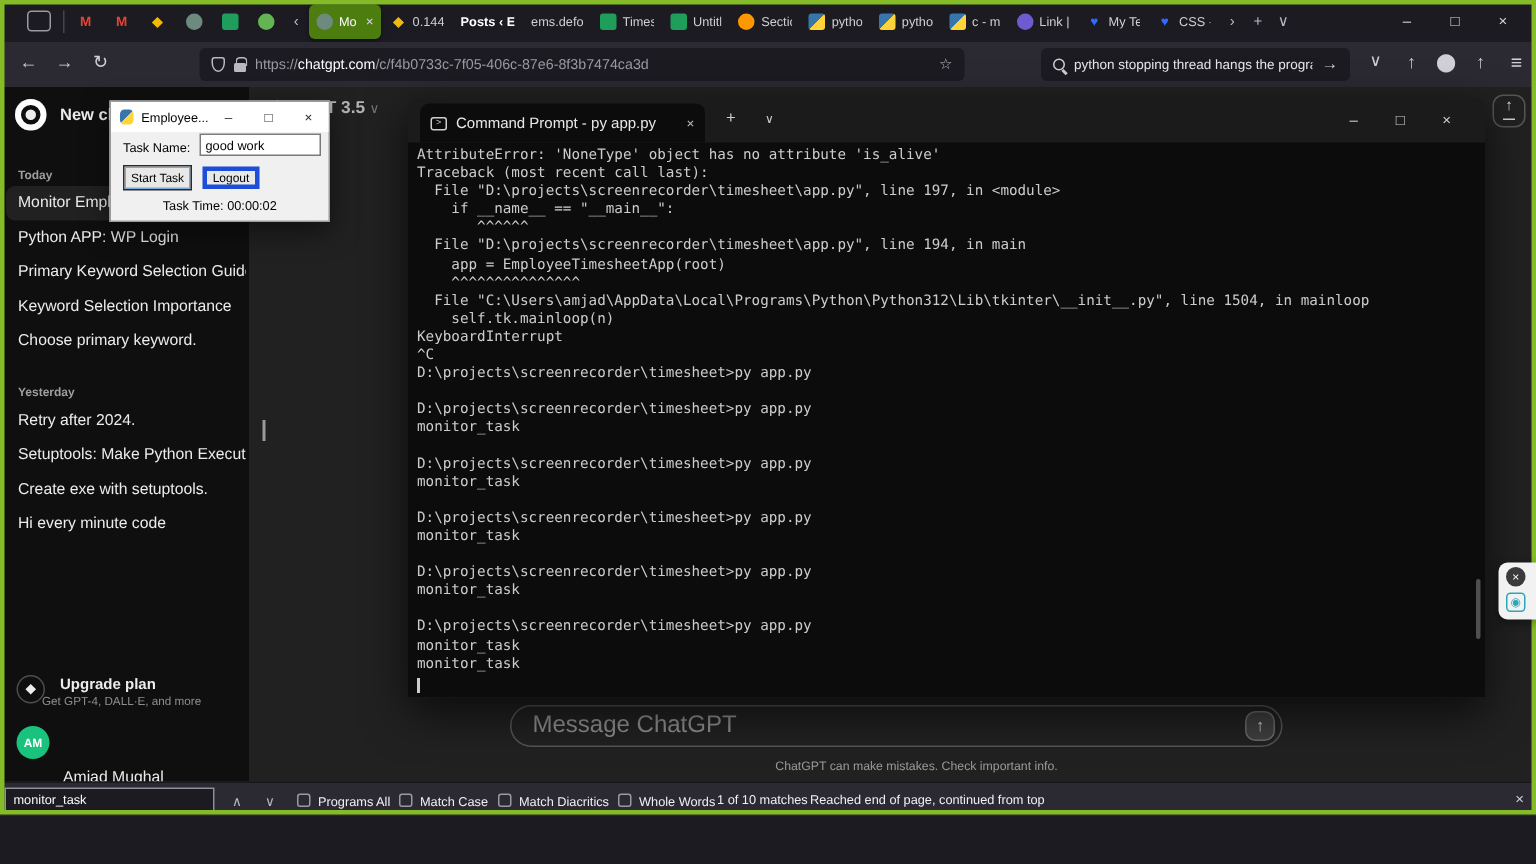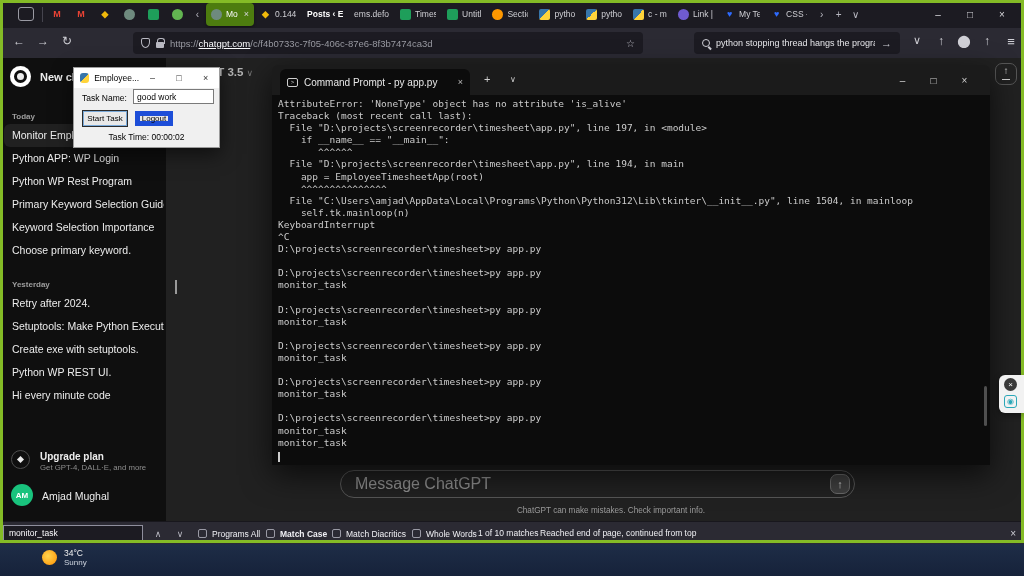--- a/index.html
+++ b/index.html
@@ -26,21 +26,21 @@
   .tclose { color:#d5d5dc; font-size:9px; padding-left:2px; }
   .winctl { position:absolute; top:0; height:28px; display:flex; align-items:center; color:#d7d7dc; }
   .winctl span { width:32px; text-align:center; font-size:10px; }
 
   .navbar { position:absolute; left:0; top:28px; width:1024px; height:30px; background:#2b2a33;
     color:#d0d0d6; }
   .navico { position:absolute; top:6px; font-size:12px; color:#d0d0d6; width:18px; text-align:center; }
   .urlbar { position:absolute; left:133px; top:4px; width:510px; height:22px; background:#1c1b22;
     border-radius:4px; display:flex; align-items:center; padding:0 8px; gap:6px; }
   .urltext { font-size:9.5px; color:#999aa2; white-space:nowrap; overflow:hidden; flex:1; }
-  .urltext b { color:#fbfbfe; font-weight:normal;text-decoration:underline; }
+  .urltext b { color:#fbfbfe; font-weight:normal; }
   .shield { width:9px; height:10px; border:1.5px solid #b9b9c2; border-radius:2px 2px 50% 50%/2px 2px 60% 60%; }
   .lock { position:relative; width:8px; height:6px; background:#b9b9c2; border-radius:1px; margin-top:4px; }
   .lock:before { content:""; position:absolute; left:1px; top:-4px; width:6px; height:5px;
     border:1.5px solid #b9b9c2; border-bottom:none; border-radius:3px 3px 0 0; }
   .star { font-size:10px; color:#b9b9c2; }
   .searchbar { position:absolute; left:694px; top:4px; width:206px; height:22px; background:#1c1b22;
     border-radius:4px; display:flex; align-items:center; padding:0 8px; gap:6px; }
   .mag { position:relative; width:8px; height:8px; border:1.5px solid #cfcfd6; border-radius:50%; flex:0 0 auto;}
   .mag:after { content:""; position:absolute; left:6px; top:6px; width:4px; height:1.5px;
     background:#cfcfd6; transform:rotate(45deg); transform-origin:0 0; }
@@ -57,25 +57,25 @@
   .sec-label + .sec-label, .sitem + .sec-label { margin-top:18px; }
   .sitem { height:23px; line-height:23px; padding-left:8px; font-size:10.5px; color:#ececec;
     white-space:nowrap; overflow:hidden; border-radius:6px; }
   .sitem.active { background:#212121; }
   .sb-scroll { position:absolute; left:175px; top:222px; width:2px; height:14px; background:#9a9a9a; }
   .upg-ic { position:absolute; left:11px; top:392px; width:19px; height:19px; border:1px solid #4d4d4d;
     border-radius:50%; }
   .upg-ic i { position:absolute; left:6px; top:6px; width:5px; height:5px; background:#ececec;
     transform:rotate(45deg); }
   .upg-t { position:absolute; left:40px; top:393px; font-size:10px; font-weight:600; color:#ececec; }
-  .upg-s { position:absolute; left:40px; top:405px; font-size:7.8px; color:#8e8e8e; }
+  .upg-s { position:absolute; left:28px; top:405px; font-size:7.8px; color:#8e8e8e; }
   .avatar { position:absolute; left:11px; top:426px; width:22px; height:22px; border-radius:50%;
     background:#19c37d; color:#fff; font-size:8px; font-weight:700; display:flex;
     align-items:center; justify-content:center; }
-  .uname { position:absolute; left:42px; top:432px; font-size:10.5px; color:#ececec; }
+  .uname { position:absolute; left:42px; top:454px; font-size:10.5px; color:#ececec; }
 
   .model { position:absolute; left:175px; top:8px; font-size:11.5px; font-weight:700; color:#b4b4b4; }
   .model span.cv { font-weight:400; color:#777; font-size:9px; margin-left:3px; }
   .sharebtn { position:absolute; left:995px; top:5px; width:22px; height:22px; border:1px solid #565656;
     border-radius:7px; color:#d0d0d0; }
   .sharebtn .a { position:absolute; left:0; right:0; top:1px; text-align:center; font-size:10px; }
   .sharebtn .t { position:absolute; left:6px; right:6px; bottom:4px; height:1.5px; background:#d0d0d0; }
 
   .composer { position:absolute; left:340px; top:412px; width:515px; height:28px; border:1px solid #565656;
     border-radius:15px; display:flex; align-items:center; padding:0 4px 0 14px; }
@@ -93,21 +93,21 @@
   .emp-title { position:absolute; left:0; top:0; right:0; height:20px; background:#fff;
     display:flex; align-items:center; }
   .pyico { width:10px; height:10px; border-radius:3px; margin:0 5px 0 6px;
     background:linear-gradient(135deg,#3776ab 50%,#ffd43b 50%); }
   .emp-name { font-size:8.5px; color:#000; flex:1; }
   .emp-title .wb { width:29px; text-align:center; font-size:9px; color:#333; }
   .emp-lbl { position:absolute; left:8px; top:25px; color:#000; }
   .emp-input { position:absolute; left:59px; top:21px; width:81px; height:15px; background:#fff;
     border:1px solid #7a7a7a; font-size:8.5px; padding:0 3px; font-family:"Liberation Sans",sans-serif;
     color:#000; outline:none; }
-  .emp-btn { position:absolute; background:#e8e8e8; border:5px solid #1d4ed8; font-size:8px;
+  .emp-btn { position:absolute; background:#e8e8e8; border:3px solid #1d4ed8; font-size:8px;
     color:#000; display:flex; align-items:center; justify-content:center; }
   .emp-start { left:8px; top:42px; width:46px; height:17px; border:1px solid #2b2b2b;
     box-shadow:inset 0 0 0 1px #7aa9d8; }
   .emp-logout { left:61px; top:43px; width:38px; height:15px; }
   .emp-time { position:absolute; left:0; right:0; top:64px; text-align:center; color:#000; }
 
   
   .termwin { position:absolute; left:272px; top:65px; width:718px; height:400px; z-index:20;
     box-shadow:0 10px 30px rgba(0,0,0,.65); border-radius:6px 6px 0 0; overflow:hidden; }
   .term-titlebar { position:absolute; left:0; top:0; right:0; height:30px; background:#1b1b1b; }
@@ -271,29 +271,27 @@
   </div>
 
   <div class="page">
     <div class="sidebar">
       <div class="gptlogo"></div>
       <div class="newchat">New chat</div>
       <div class="history">
           <div class="sec-label">Today</div>
           <div class="sitem active">Monitor Emplo</div>
           <div class="sitem">Python APP: WP Login</div>
-          <div class="sitem">Python WP Rest Program</div>
           <div class="sitem">Primary Keyword Selection Guide</div>
           <div class="sitem">Keyword Selection Importance</div>
           <div class="sitem">Choose primary keyword.</div>
           <div class="sec-label">Yesterday</div>
           <div class="sitem">Retry after 2024.</div>
           <div class="sitem">Setuptools: Make Python Executabl</div>
           <div class="sitem">Create exe with setuptools.</div>
-          <div class="sitem">Python WP REST UI.</div>
           <div class="sitem">Hi every minute code</div>
         </div>
       <div class="upg-ic">
           <i></i>
         </div>
       <div class="upg-t">Upgrade plan</div>
       <div class="upg-s">Get GPT-4, DALL·E, and more</div>
       <div class="avatar">AM</div>
       <div class="uname">Amjad Mughal</div>
     </div>
@@ -378,21 +376,21 @@
   </div>
 
   <div class="findbar">
     <input class="find-input" value="monitor_task" style="">
     <span class="find-nav" style="left:148px;">∧</span>
     <span class="find-nav" style="left:170px;">∨</span>
     <span class="fcheck" style="left:198px;">
         <span class="cb"></span>
         <span>Programs All</span>
       </span>
-    <span class="fcheck" style="left:266px;font-weight:bold;">
+    <span class="fcheck" style="left:266px;">
         <span class="cb"></span>
         <span>Match Case</span>
       </span>
     <span class="fcheck" style="left:332px;">
         <span class="cb"></span>
         <span>Match Diacritics</span>
       </span>
     <span class="fcheck" style="left:412px;">
         <span class="cb"></span>
         <span>Whole Words</span>
@@ -401,24 +399,14 @@
     <span style="position:absolute;left:540px;">Reached end of page, continued from top</span>
     <span class="find-x">×</span>
   </div>
 
   <div class="greenframe"></div>
   <div class="recwidget">
     <div class="rec-x">×</div>
     <div class="rec-o">◉</div>
   </div>
 
-  <div class="taskbar">
-    <div class="weather">
-      <span class="sun"></span>
-      <span>
-        <div class="wtemp">34°C</div>
-        <div class="wcond">Sunny</div>
-      </span>
-    </div>
-
-  </div>
 
 </div>
 
 </body></html>

